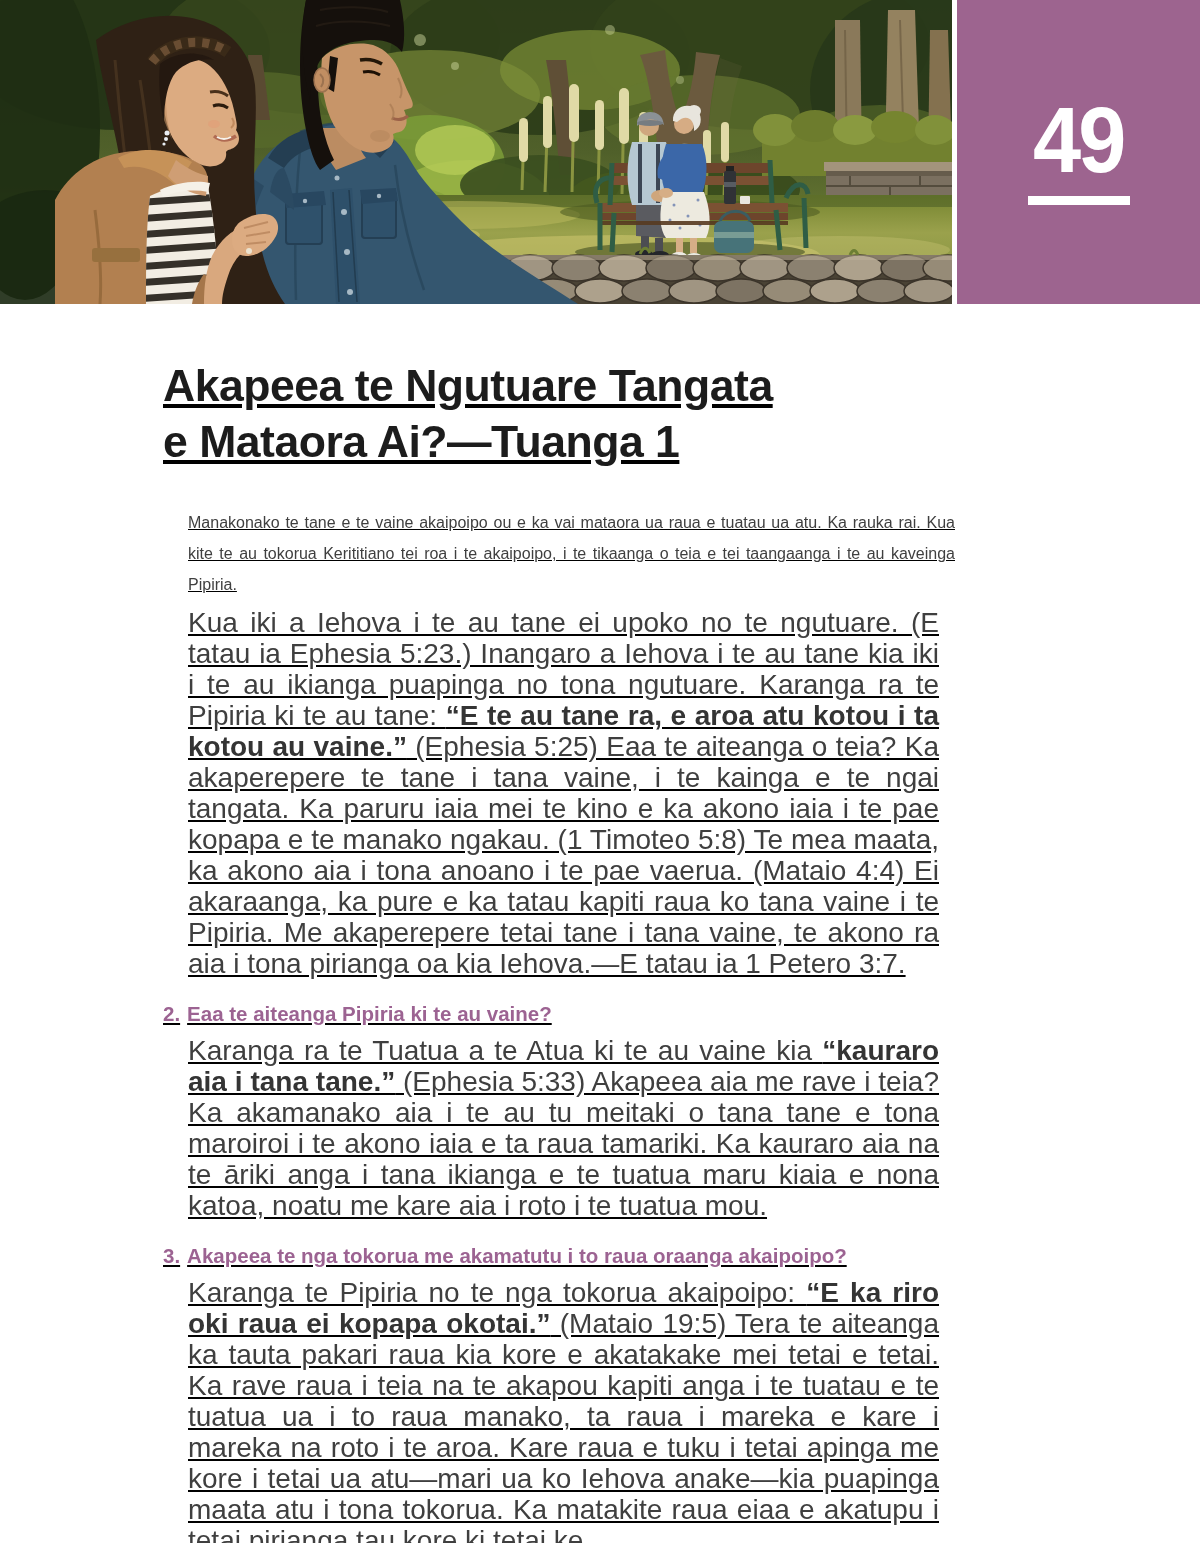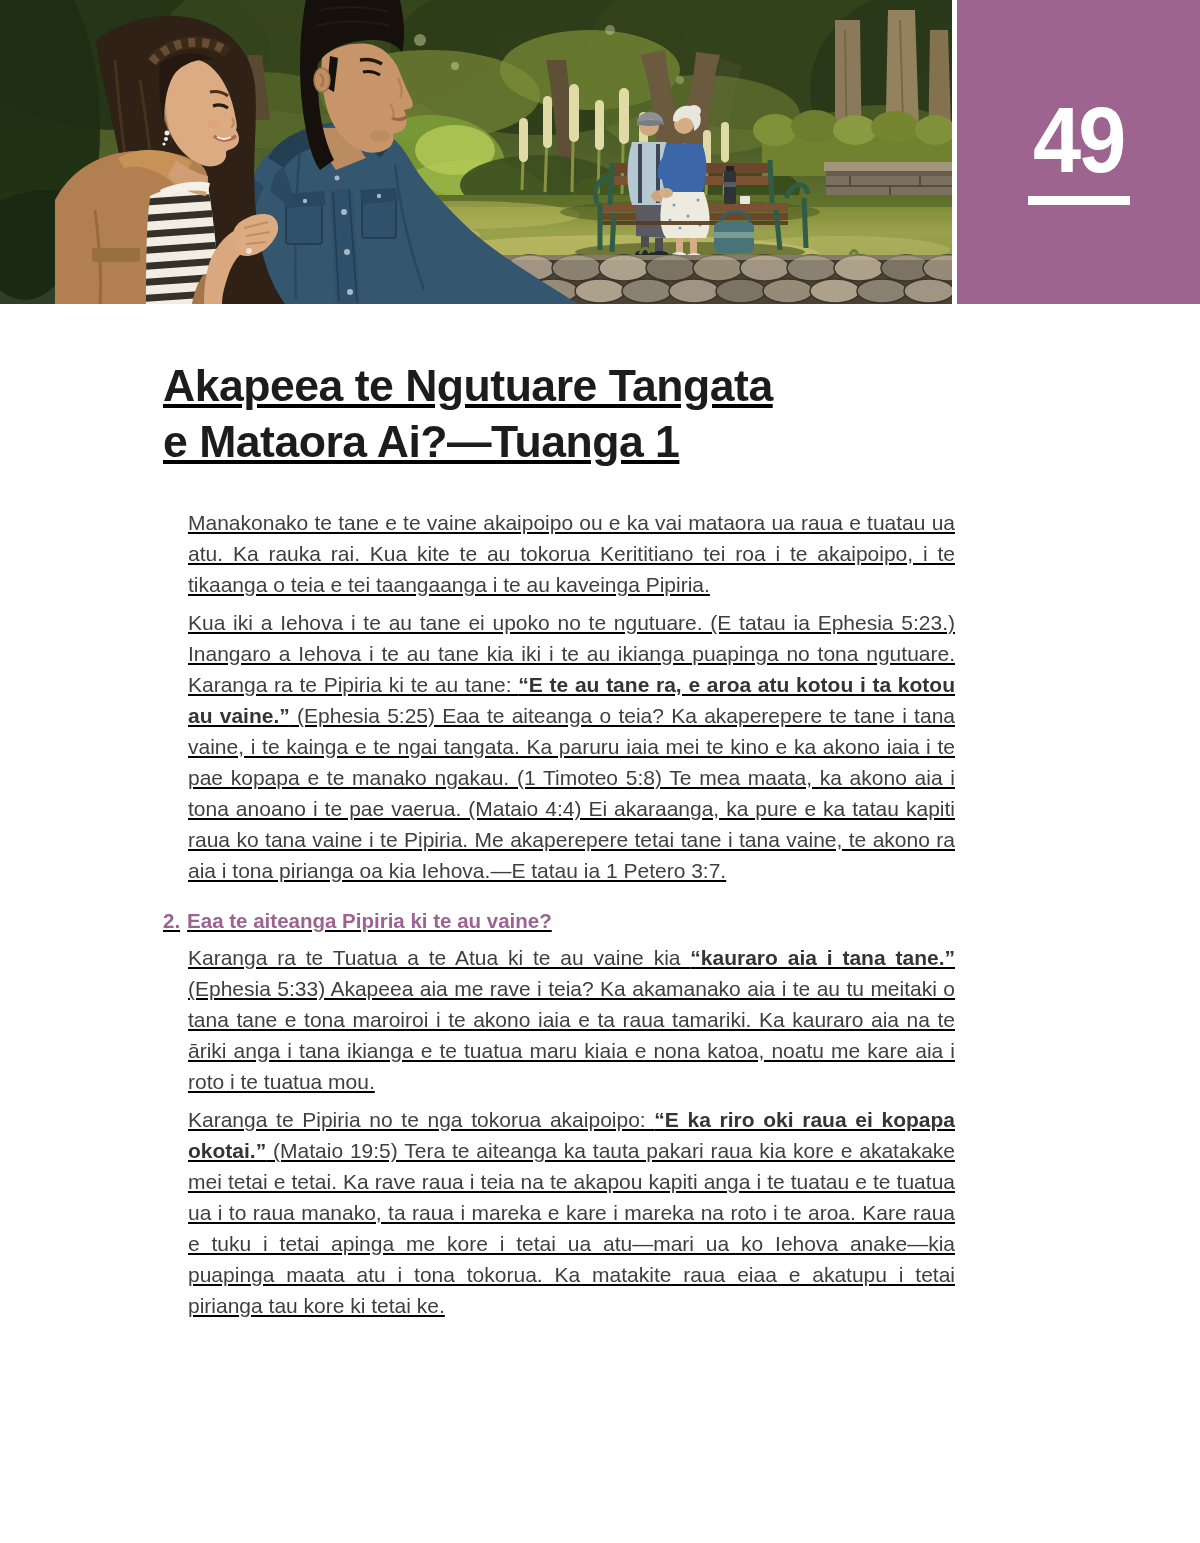--- a/index.html
+++ b/index.html
@@ -21,31 +21,31 @@
   .pagenum-bar{width:102px;height:9px;background:#fff;margin-top:15px;}
   .content{padding:0 245px 0 163px;text-decoration:underline;}
   h1.title{
     margin:54px 0 0 0;color:var(--title-color,#1c1c1c);
     font-size:45px;line-height:56px;font-weight:bold;letter-spacing:-0.5px;
     transform:scaleX(.99);transform-origin:left top;
   }
   h1.title .tline{display:block;}
   p.intro{
     margin:37px 0 0 25px;text-align:justify;
-    font-size:21px;line-height:31px;color:var(--body-color,#3f3f3f);
+    font-size:16px;line-height:31px;color:var(--body-color,#3f3f3f);
   }
   section.qa{margin:0;}
   h2.qh{
     margin:21px 0 0 0;font-size:20.5px;line-height:28px;font-weight:bold;
     color:var(--heading-color,#9c6392);
   }
   h2.qh .qnum{margin-right:7px;}
   p.para{
-    margin:7px 0 0 25px;text-align:justify;
-    font-size:21px;line-height:31px;color:var(--body-color,#3f3f3f);
+    margin:7px 16px 0 25px;text-align:justify;
+    font-size:28px;line-height:31px;color:var(--body-color,#3f3f3f);
   }
   p.para span.b{font-weight:bold;color:#343434;}
 </style>
 </head>
 <body>
 
 <div class="page">
 
   <div class="hero">
     <div class="photo">
@@ -389,17 +389,18 @@
   <section class="qa">
     <p class="para"><span>Kua iki a Iehova i te au tane ei upoko no te ngutuare. (E tatau ia Ephesia 5:23.) Inangaro a Iehova i te au tane kia iki i te au ikianga puapinga no tona ngutuare. Karanga ra te Pipiria ki te au tane: </span><span class="b">“E te au tane ra, e aroa atu kotou i ta kotou au vaine.”</span><span> (Ephesia 5:25) Eaa te aiteanga o teia? Ka akaperepere te tane i tana vaine, i te kainga e te ngai tangata. Ka paruru iaia mei te kino e ka akono iaia i te pae kopapa e te manako ngakau. (1 Timoteo 5:8) Te mea maata, ka akono aia i tona anoano i te pae vaerua. (Mataio 4:4) Ei akaraanga, ka pure e ka tatau kapiti raua ko tana vaine i te Pipiria. Me akaperepere tetai tane i tana vaine, te akono ra aia i tona pirianga oa kia Iehova.—E tatau ia 1 Petero 3:7.</span></p>
   </section>
 
   <section class="qa">
     <h2 class="qh"><span class="qnum">2.</span><span class="qtext">Eaa te aiteanga Pipiria ki te au vaine?</span></h2>
     <p class="para"><span>Karanga ra te Tuatua a te Atua ki te au vaine kia </span><span class="b">“kauraro aia i tana tane.”</span><span> (Ephesia 5:33) Akapeea aia me rave i teia? Ka akamanako aia i te au tu meitaki o tana tane e tona maroiroi i te akono iaia e ta raua tamariki. Ka kauraro aia na te āriki anga i tana ikianga e te tuatua maru kiaia e nona katoa, noatu me kare aia i roto i te tuatua mou.</span></p>
   </section>
 
   <section class="qa">
+    <h2 class="qh"><span class="qnum">3.</span><span class="qtext">Akapeea te nga tokorua me akamatutu i to raua oraanga akaipoipo?</span></h2>
     <p class="para"><span>Karanga te Pipiria no te nga tokorua akaipoipo: </span><span class="b">“E ka riro oki raua ei kopapa okotai.”</span><span> (Mataio 19:5) Tera te aiteanga ka tauta pakari raua kia kore e akatakake mei tetai e tetai. Ka rave raua i teia na te akapou kapiti anga i te tuatau e te tuatua ua i to raua manako, ta raua i mareka e kare i mareka na roto i te aroa. Kare raua e tuku i tetai apinga me kore i tetai ua atu—mari ua ko Iehova anake—kia puapinga maata atu i tona tokorua. Ka matakite raua eiaa e akatupu i tetai pirianga tau kore ki tetai ke.</span></p>
   </section>
 </div>
   </div>
 </div>
 
 </body></html>

